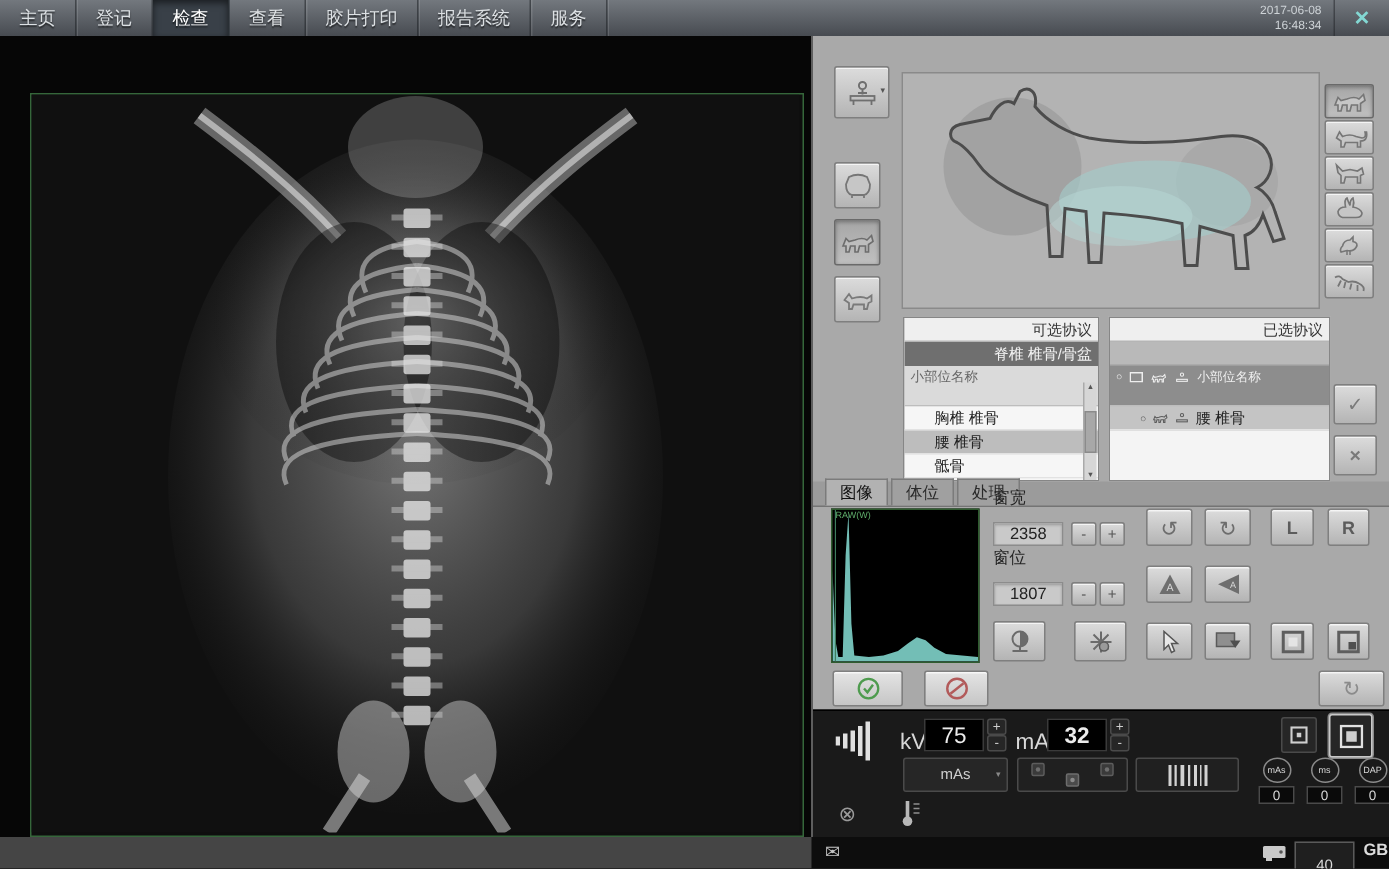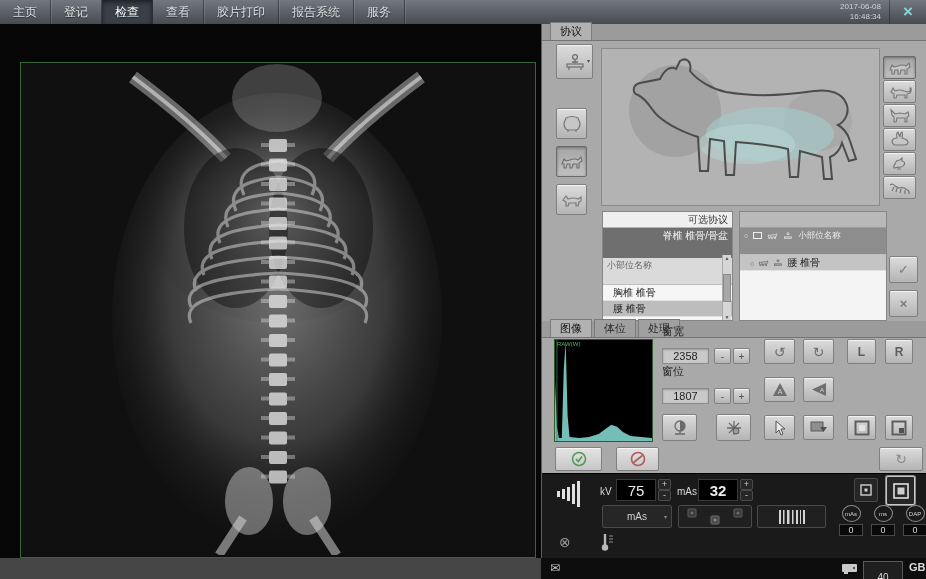--- a/index.html
+++ b/index.html
@@ -36,23 +36,23 @@
   .btn{background:linear-gradient(#dcdcdc,#b4b4b4);border:1px solid #7f7f7f;border-radius:2px;
     box-shadow:inset 0 1px 0 rgba(255,255,255,.7);display:flex;align-items:center;justify-content:center;box-sizing:border-box;}
   .btn.pressed{background:linear-gradient(#a6a6a6,#c0c0c0);box-shadow:inset 0 1px 3px rgba(0,0,0,.35);border-color:#6a6a6a;}
   .btn.light{background:linear-gradient(#e4e4e4,#c6c6c6);}
 
   .diagram{left:59px;top:24px;width:279px;height:158px;background:#b3b3b3;border:1px solid #8a8a8a;box-sizing:border-box;}
 
   
   .list{background:#f4f4f4;border:1px solid #868686;box-sizing:border-box;overflow:hidden;text-align:right;}
   .list-title{height:14px;background:#efefef;border-bottom:1px solid #b5b5b5;font-size:10px;color:#333;padding:1px 4px 0;}
-  .list-cat{height:15px;background:#6f6f6f;color:#f2f2f2;font-size:10px;padding:1px 4px 14px;}
+  .list-cat{height:15px;background:#6f6f6f;color:#f2f2f2;font-size:10px;padding:1px 4px 0;}
   .list-colhead{height:13px;background:#dadada;color:#666;font-size:9px;padding:1px 4px 12px;border-bottom:1px solid #bdbdbd;display:flex;gap:5px;align-items:center;}
-  .list-row{height:14px;background:#f6f6f6;border-bottom:1px solid #e2e2e2;font-size:10px;color:#1f1f1f;padding:1px 10px 0;display:flex;gap:4px;align-items:center;}
+  .list-row{height:14px;background:#f6f6f6;border-bottom:1px solid #e2e2e2;font-size:10px;color:#1f1f1f;padding:1px 20px 0;display:flex;gap:4px;align-items:center;}
   .list-row.selected{background:#bdbdbd;}
   .vscroll{position:absolute;right:1px;width:8px;background:#d6d6d6;border-left:1px solid #aaa;
     display:flex;flex-direction:column;justify-content:space-between;align-items:center;font-size:5px;color:#555;}
   .vscroll .thumb{width:6px;flex:0 0 26px;background:#a8a8a8;border:1px solid #8b8b8b;margin:1px 0;}
   .colhead-dark{background:#8d8d8d;color:#f0f0f0;}
   .sel-row{background:#c4c4c4;}
 
   .value-box{background:#c9c9c9;border:1px solid #8c8c8c;box-shadow:inset 0 1px 2px rgba(0,0,0,.25);
     font-size:11px;color:#222;display:flex;align-items:center;justify-content:center;box-sizing:border-box;}
   .small-label{font-size:11px;color:#242424;}
@@ -65,21 +65,21 @@
   .expo{left:0;top:449px;width:385px;height:85px;background:#1a1a1a;border-top:1px solid #000;box-sizing:border-box;}
   .dark-display{background:#000;border:1px solid #3a3a3a;color:#ececec;font-size:15px;display:flex;align-items:center;justify-content:center;box-sizing:border-box;}
   .dark-btn{background:#262626;border:1px solid #4a4a4a;color:#cfcfcf;display:flex;align-items:center;justify-content:center;box-sizing:border-box;border-radius:2px;}
   .spin{display:flex;flex-direction:column;}
   .spin .dark-btn{width:13px;height:11px;font-size:9px;line-height:1;}
   .gauge{width:26px;display:flex;flex-direction:column;align-items:center;}
   .gauge .ring{width:17px;height:15px;border:1px solid #8a8a8a;border-radius:50%;color:#d8d8d8;
     font-size:6px;display:flex;align-items:center;justify-content:center;}
   .gauge .gval{margin-top:2px;width:24px;height:12px;background:#0a0a0a;border:1px solid #4a4a4a;
     color:#d5d5d5;font-size:9px;display:flex;align-items:center;justify-content:center;box-sizing:border-box;}
-  .explabel{color:#d8d8d8;font-size:10px;}
+  .explabel{color:#d8d8d8;font-size:15px;}
 
   
   .statusbar{left:0;top:558px;width:926px;height:21px;background:#454545;}
   .statusbar-right{position:absolute;left:541px;top:0;width:385px;height:21px;background:#0d0d0d;}
 
   .iconfont{color:#6d6d6d;font-size:14px;line-height:1;}
   svg{display:block;}
 </style>
 </head>
 <body>
@@ -194,23 +194,20 @@
 
         <ellipse cx="228" cy="438" rx="24" ry="34" fill="#d8d8d8" opacity="0.45"></ellipse>
         <ellipse cx="286" cy="438" rx="24" ry="34" fill="#d8d8d8" opacity="0.45"></ellipse>
         <path d="M222 455 L198 492 M292 455 L316 492" stroke="#e2e2e2" stroke-width="9" opacity="0.5"></path>
       </svg>
     </div>
   </div>
 
   <div class="abs panel">
 
-    <div class="tabstrip">
-      <div class="tab active">协议</div>
-    </div>
 
     <div class="abs btn" style="left:14px;top:20px;width:37px;height:35px;">
       <svg width="22" height="18" viewBox="0 0 22 18">
         <circle cx="11" cy="4" r="2.4" fill="none" stroke="#6f6f6f" stroke-width="1.3"></circle>
         <path d="M11 7 V10 M8 9 H14" stroke="#6f6f6f" stroke-width="1.3"></path>
         <rect x="3" y="11" width="16" height="3" fill="none" stroke="#6f6f6f" stroke-width="1.2"></rect>
         <path d="M5 14 V17 M17 14 V17" stroke="#6f6f6f" stroke-width="1.2"></path>
       </svg>
       <span style="position:absolute;right:2px;top:12px;font-size:6px;color:#555;">▾</span>
     </div>
@@ -300,20 +297,21 @@
         </div>
 
       <div class="vscroll" style="top:43px;height:65px;">
         <span>▲</span>
         <span class="thumb"></span>
         <span>▼</span>
       </div>
     </div>
 
     <div class="abs list" style="left:197px;top:187px;width:148px;height:110px;">
+      <div class="list-title">已选协议</div>
       <div style="height:15px;background:#b9b9b9;border-bottom:1px solid #9e9e9e;"></div>
       <div class="list-colhead colhead-dark">
         <span style="font-size:7px;">○</span>
         <svg width="9" height="7" viewBox="0 0 9 7">
             <rect x="0.5" y="0.5" width="8" height="6" fill="none" stroke="#eee" stroke-width="1"></rect>
           </svg>
         <svg width="11" height="8" viewBox="0 0 24 18">
             <path d="M2 11 L4 6 L6 8 L10 7 Q15 5 18 7 L21 4 L22 8 L19 10 L19 15 L17 15 L17 11 L13 11 L12 15 L10 15 L10 11 L7 11 L6 15 L4 15 L4 11 Z" fill="none" stroke="#efefef" stroke-width="1.6"></path>
           </svg>
         <svg width="10" height="8" viewBox="0 0 22 18">

